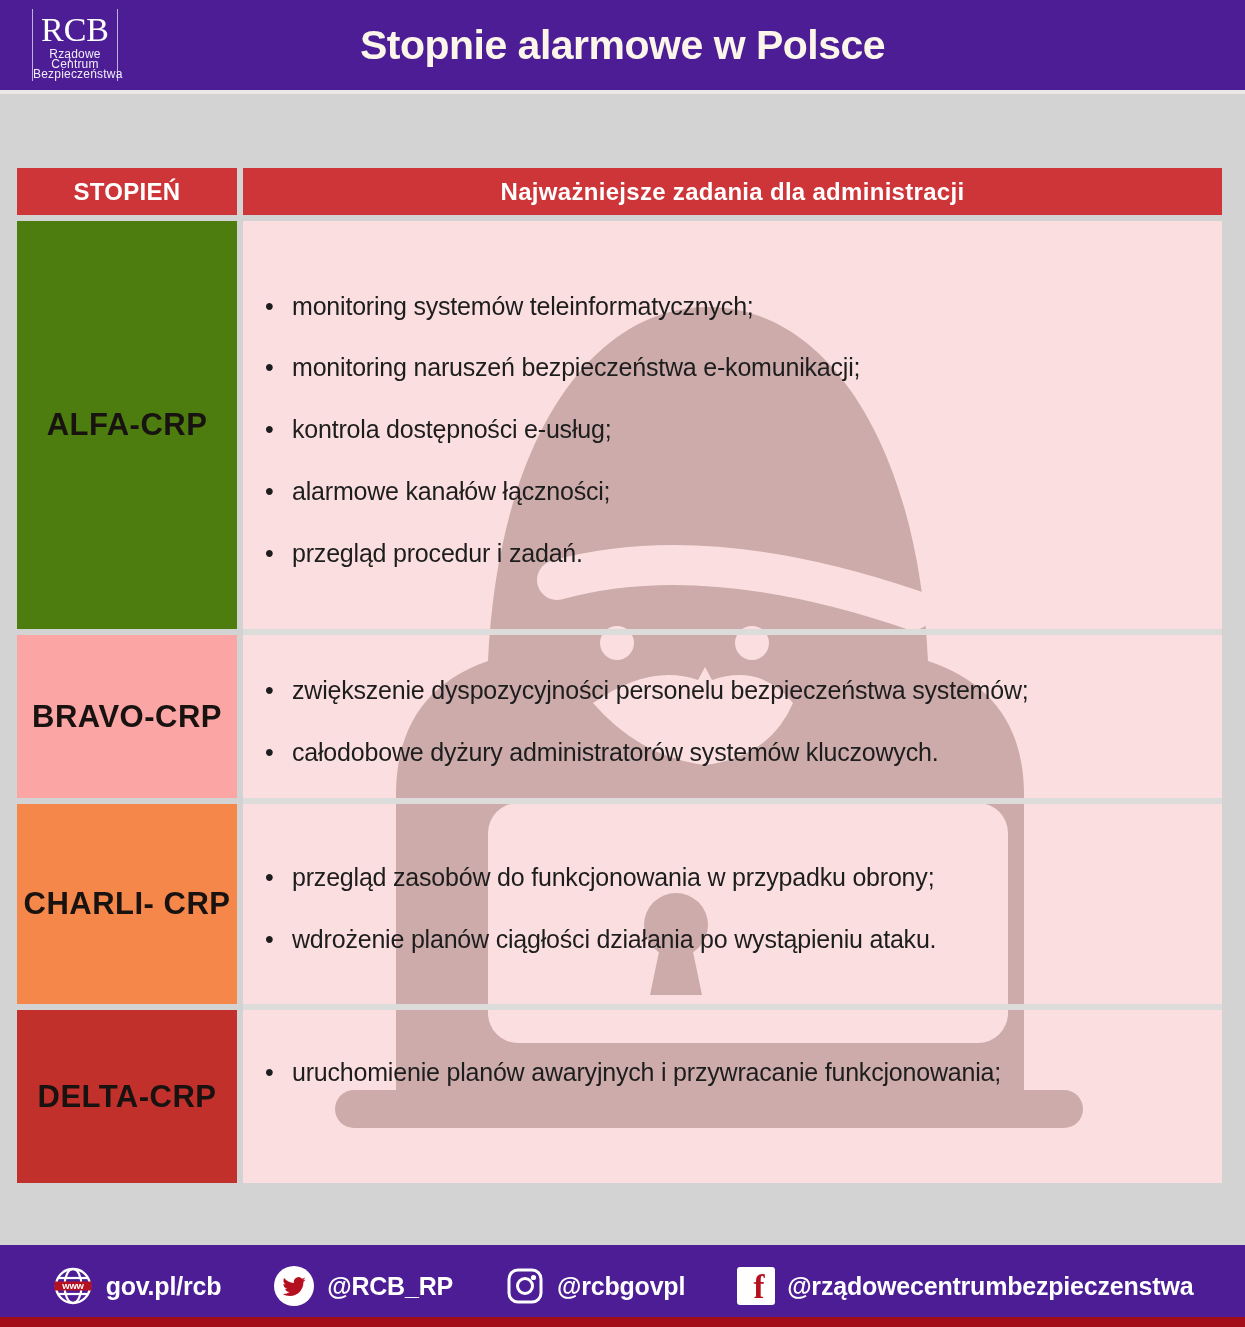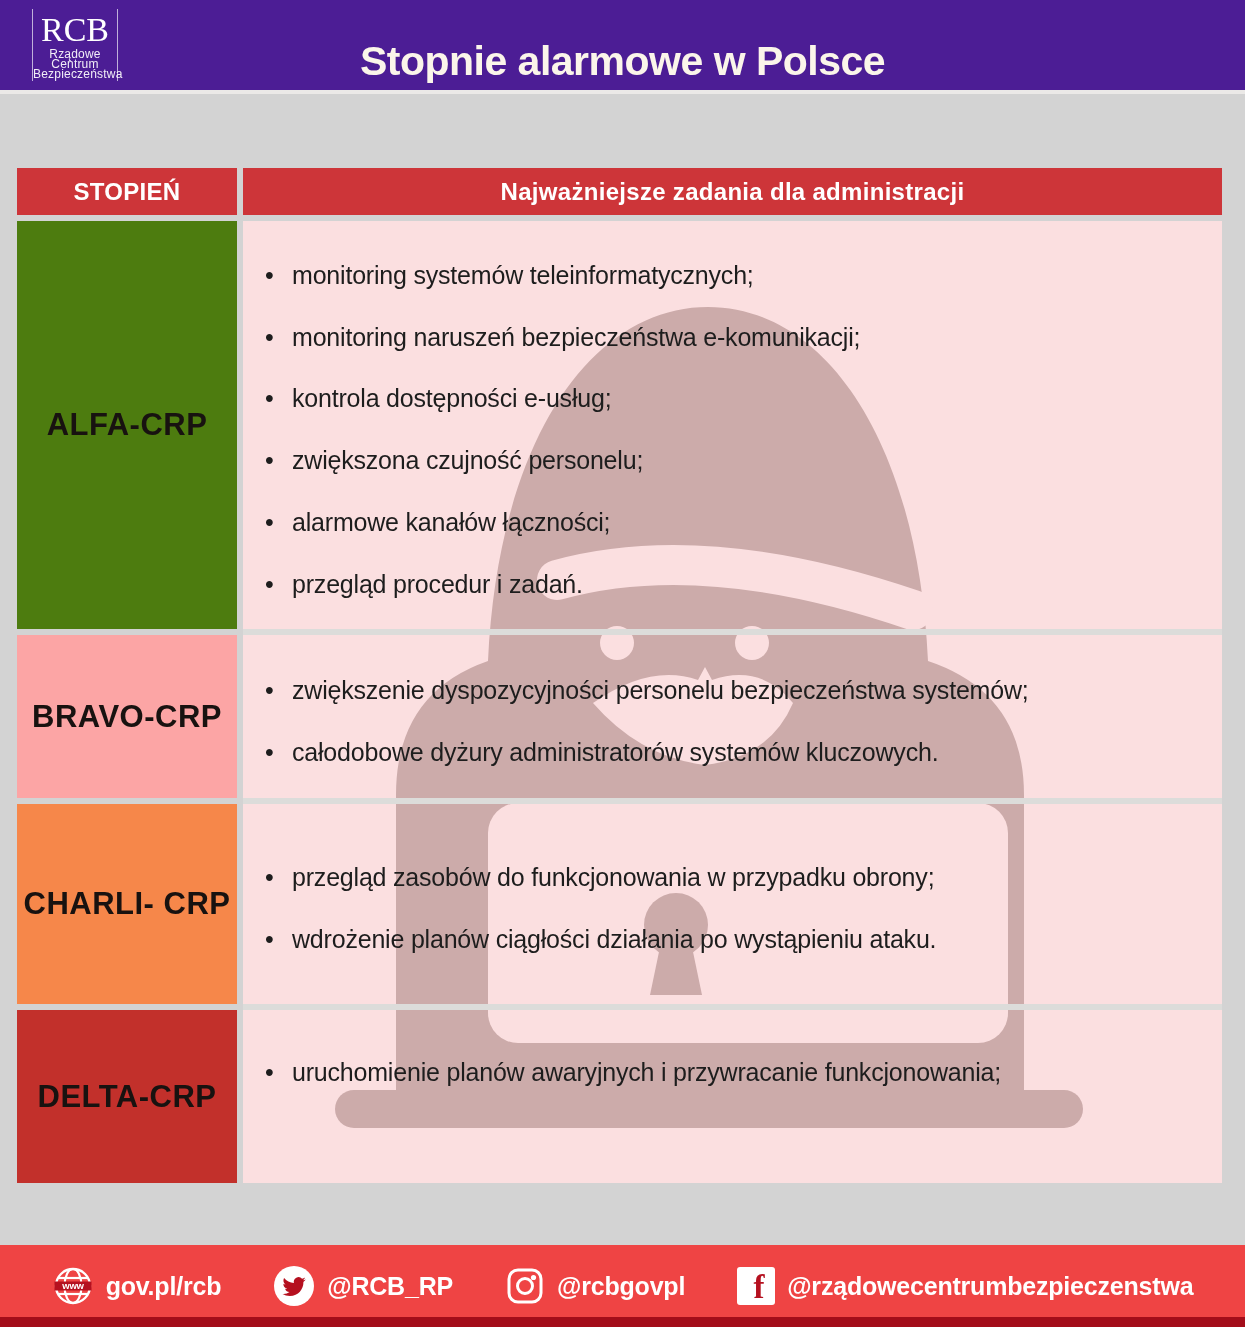--- a/index.html
+++ b/index.html
@@ -25,21 +25,21 @@
     border-left:1px solid rgba(255,255,255,.65);
     border-right:1px solid rgba(255,255,255,.65);
     color:#ffffff; text-align:center; padding-top:2px;
   }
   .logo-acronym {
     font-family:"Liberation Serif", serif;
     font-size:34px; line-height:38px; font-weight:normal;
   }
   .logo-sub { font-size:12px; line-height:10px; opacity:.92; letter-spacing:.2px; }
   .page-title {
-    position:absolute; left:0; top:16px; width:1245px; height:90px;
+    position:absolute; left:0; top:0; width:1245px; height:90px;
     display:flex; align-items:center; justify-content:center;
     font-size:41px; font-weight:bold; color:#fbf5ea; letter-spacing:-0.5px;
   }
 
   
   .alert-table {
     position:absolute; left:17px; top:168px; width:1205px;
     display:grid;
     grid-template-columns:220px 979px;
     grid-template-rows:47px 408px 163px 200px 173px;
@@ -77,21 +77,21 @@
   }
   .gap-strip {
     position:absolute; left:226px; width:979px; height:6px;
     background:#dcdcda; z-index:6; pointer-events:none;
   }
   .gs1 { top:461px; } .gs2 { top:630px; } .gs3 { top:836px; }
 
   
   .footer-bar {
     position:absolute; left:0; top:1245px; width:1245px; height:82px;
-    background:#ef4444;
+    background:#4c1d95;
     display:flex; align-items:center; justify-content:center; gap:52px;
   }
   .footer-bottom-strip {
     position:absolute; left:0; bottom:0; width:100%; height:10px;
     background:#a30d1a; z-index:1;
   }
   .footer-link {
     position:relative; z-index:2;
     display:flex; align-items:center; gap:12px;
     color:#ffffff; font-weight:bold; font-size:25px; letter-spacing:-0.2px;
@@ -114,21 +114,20 @@
 <div class="alert-table">
 
   <div class="th">STOPIEŃ</div>
   <div class="th">Najważniejsze zadania dla administracji</div>
 
   <div class="level-cell lv-alfa">ALFA-CRP</div>
   <div class="tasks-cell">
     <div class="task">monitoring systemów teleinformatycznych;</div>
     <div class="task">monitoring naruszeń bezpieczeństwa e-komunikacji;</div>
     <div class="task">kontrola dostępności e-usług;</div>
-    <div class="task">zwiększona czujność personelu;</div>
     <div class="task">alarmowe kanałów łączności;</div>
     <div class="task">przegląd procedur i zadań.</div>
   </div>
 
   <div class="level-cell lv-bravo">BRAVO-CRP</div>
   <div class="tasks-cell">
     <div class="task">zwiększenie dyspozycyjności personelu bezpieczeństwa systemów;</div>
     <div class="task">całodobowe dyżury administratorów systemów kluczowych.</div>
   </div>
 

